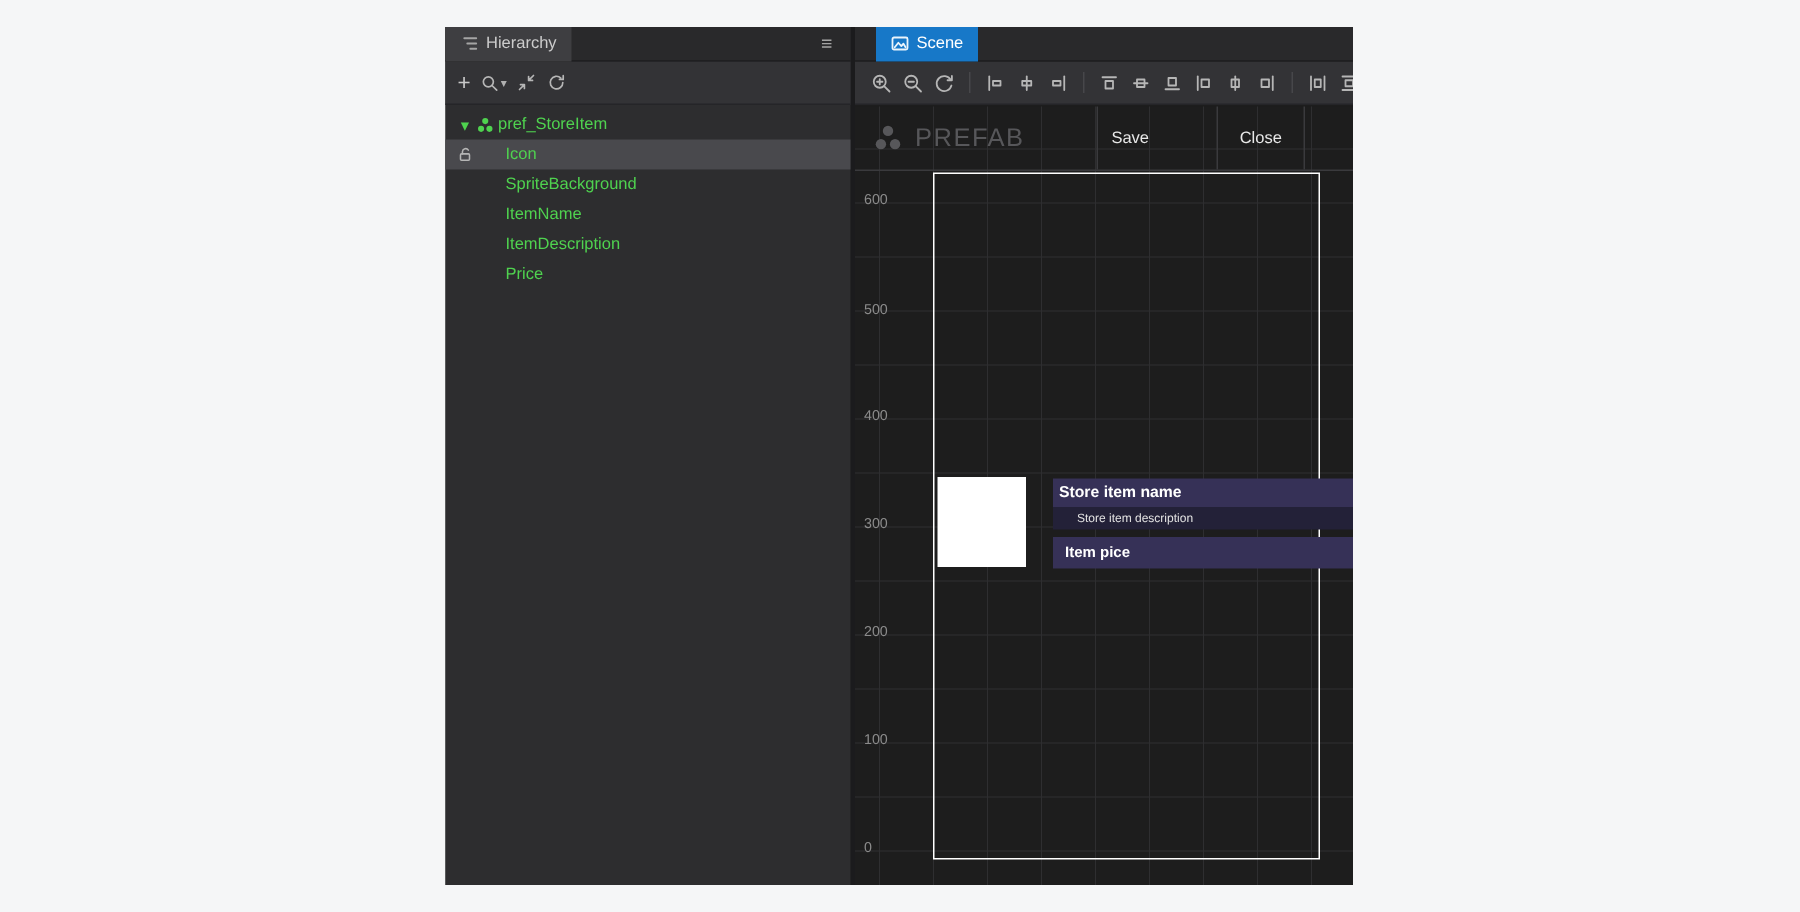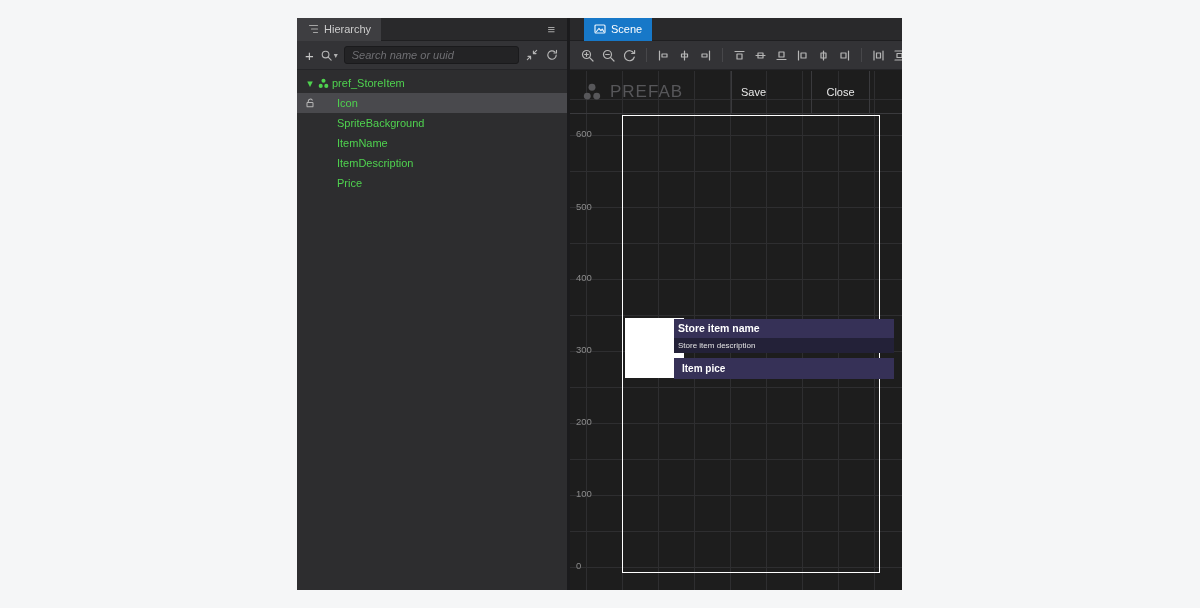--- a/index.html
+++ b/index.html
@@ -64,23 +64,23 @@
   .pcell { border-left: 1px solid #3a3a3d; display: flex; align-items: center; justify-content: center; color: #e8e8e8; font-size: 11px; cursor: pointer; margin-left: 36px; }
   .pcell.save { width: 44px; }
   .pcell.close { width: 58px; }
   .pcell-end { width: 0; border-left: 1px solid #3a3a3d; }
 
   .ruler-label { position: absolute; left: 6px; font-size: 9.5px; color: #8b8b8b; }
 
   .canvas-frame { position: absolute; left: 52px; top: 44px; width: 258px; height: 458px; border: 1.5px solid #ffffff; }
 
   .preview-icon { position: absolute; left: 55px; top: 247px; width: 59px; height: 60px; background: #ffffff; cursor: pointer; }
-  .band { position: absolute; left: 104px; width: 220px; color: #ffffff; cursor: pointer; }
+  .band { position: absolute; left: 132px; width: 220px; color: #ffffff; cursor: pointer; }
   .band.name  { top: 248px; height: 19px; background: #363157; font-size: 10.5px; font-weight: bold; line-height: 19px; padding-left: 4px; }
-  .band.desc  { top: 267px; height: 15px; background: #232138; font-size: 8px; line-height: 15px; padding-left: 4px; color: #e2e2e2; }
+  .band.desc  { top: 267px; height: 15px; background: #232138; font-size: 8px; line-height: 15px; padding-left: 16px; color: #e2e2e2; }
   .band.price { top: 287px; height: 21px; background: #363157; font-size: 10px; font-weight: bold; line-height: 21px; padding-left: 8px; }
 </style>
 </head>
 <body>
 
 <div class="editor">
 
   <div class="hpanel">
     <div class="panel-header">
       <div class="tab htab">
@@ -94,21 +94,20 @@
 
     <div class="h-toolbar">
       <span class="icon-btn plus-glyph">+</span>
       <span class="icon-btn search-wrap">
         <svg class="svgi" width="13" height="13" viewBox="0 0 14 14">
           <circle cx="6" cy="6" r="3.6"></circle>
             <path d="M8.8 8.8L12 12"></path>
         </svg>
         <span class="caret-glyph">▾</span>
       </span>
-      <input class="search" type="text" placeholder="Search name or uuid" style="">
       <span class="icon-btn">
         <svg class="svgi" width="14" height="14" viewBox="0 0 15 15">
           <path d="M12.5 2.5L9 6M9 6v-2.8M9 6h2.8"></path>
           <path d="M2.5 12.5L6 9M6 9v2.8M6 9H3.2"></path>
         </svg>
       </span>
       <span class="icon-btn">
         <svg class="svgi" width="14" height="14" viewBox="0 0 15 15">
           <path d="M12 7.5a4.5 4.5 0 1 1-1.4-3.2"></path>
           <path d="M12.3 2.6v2.7H9.6"></path>

